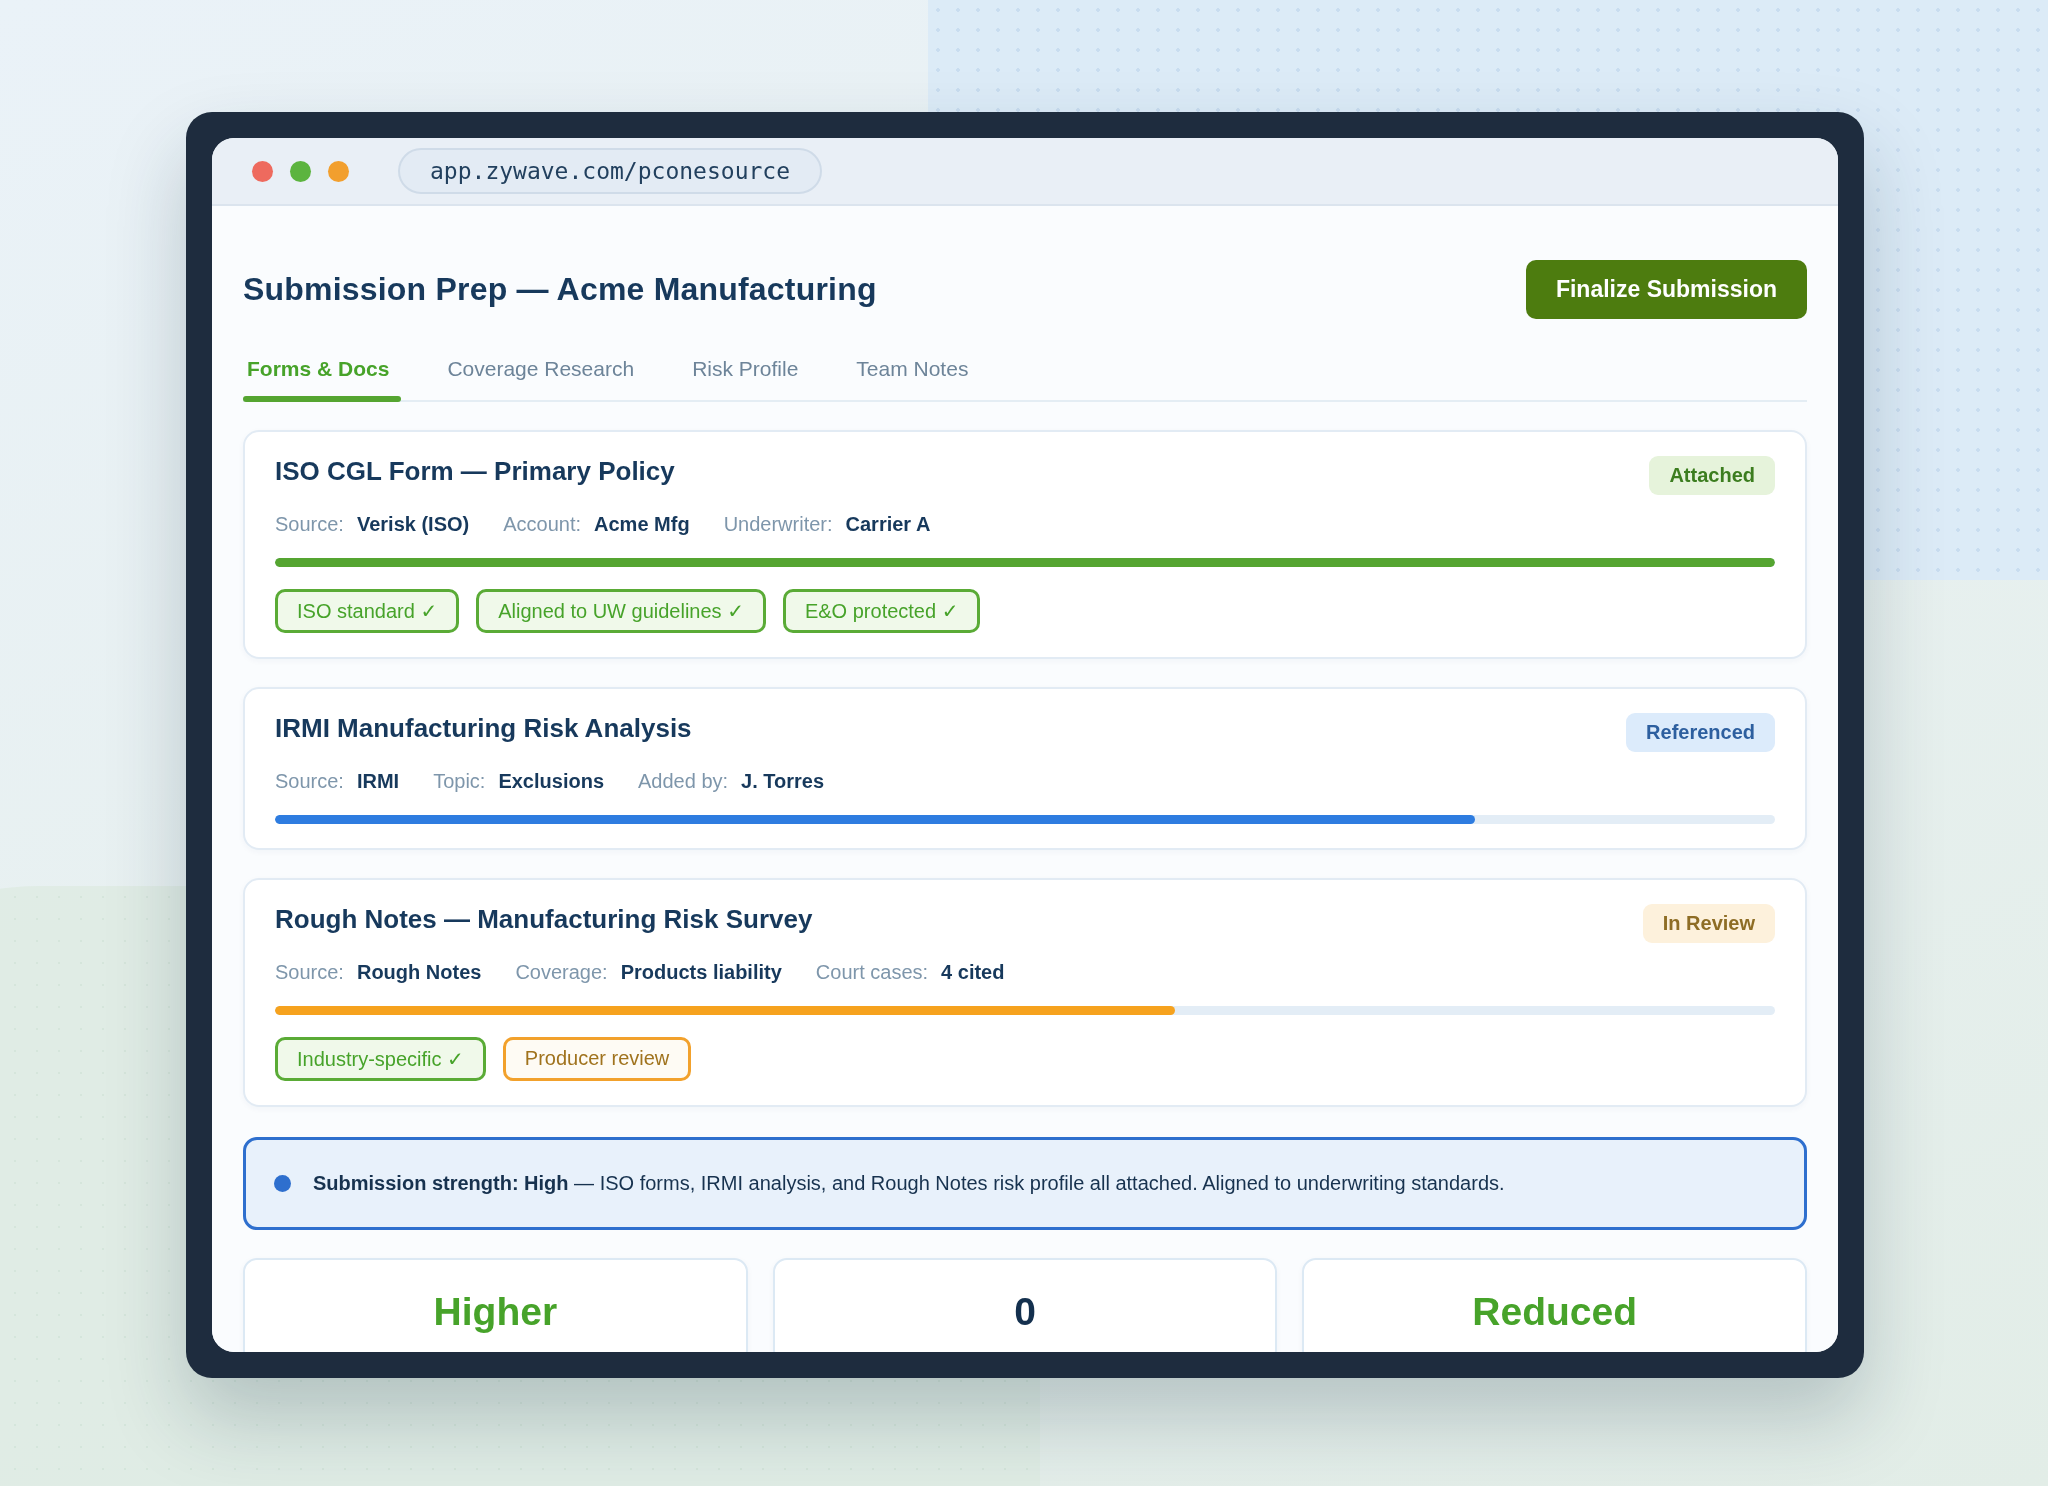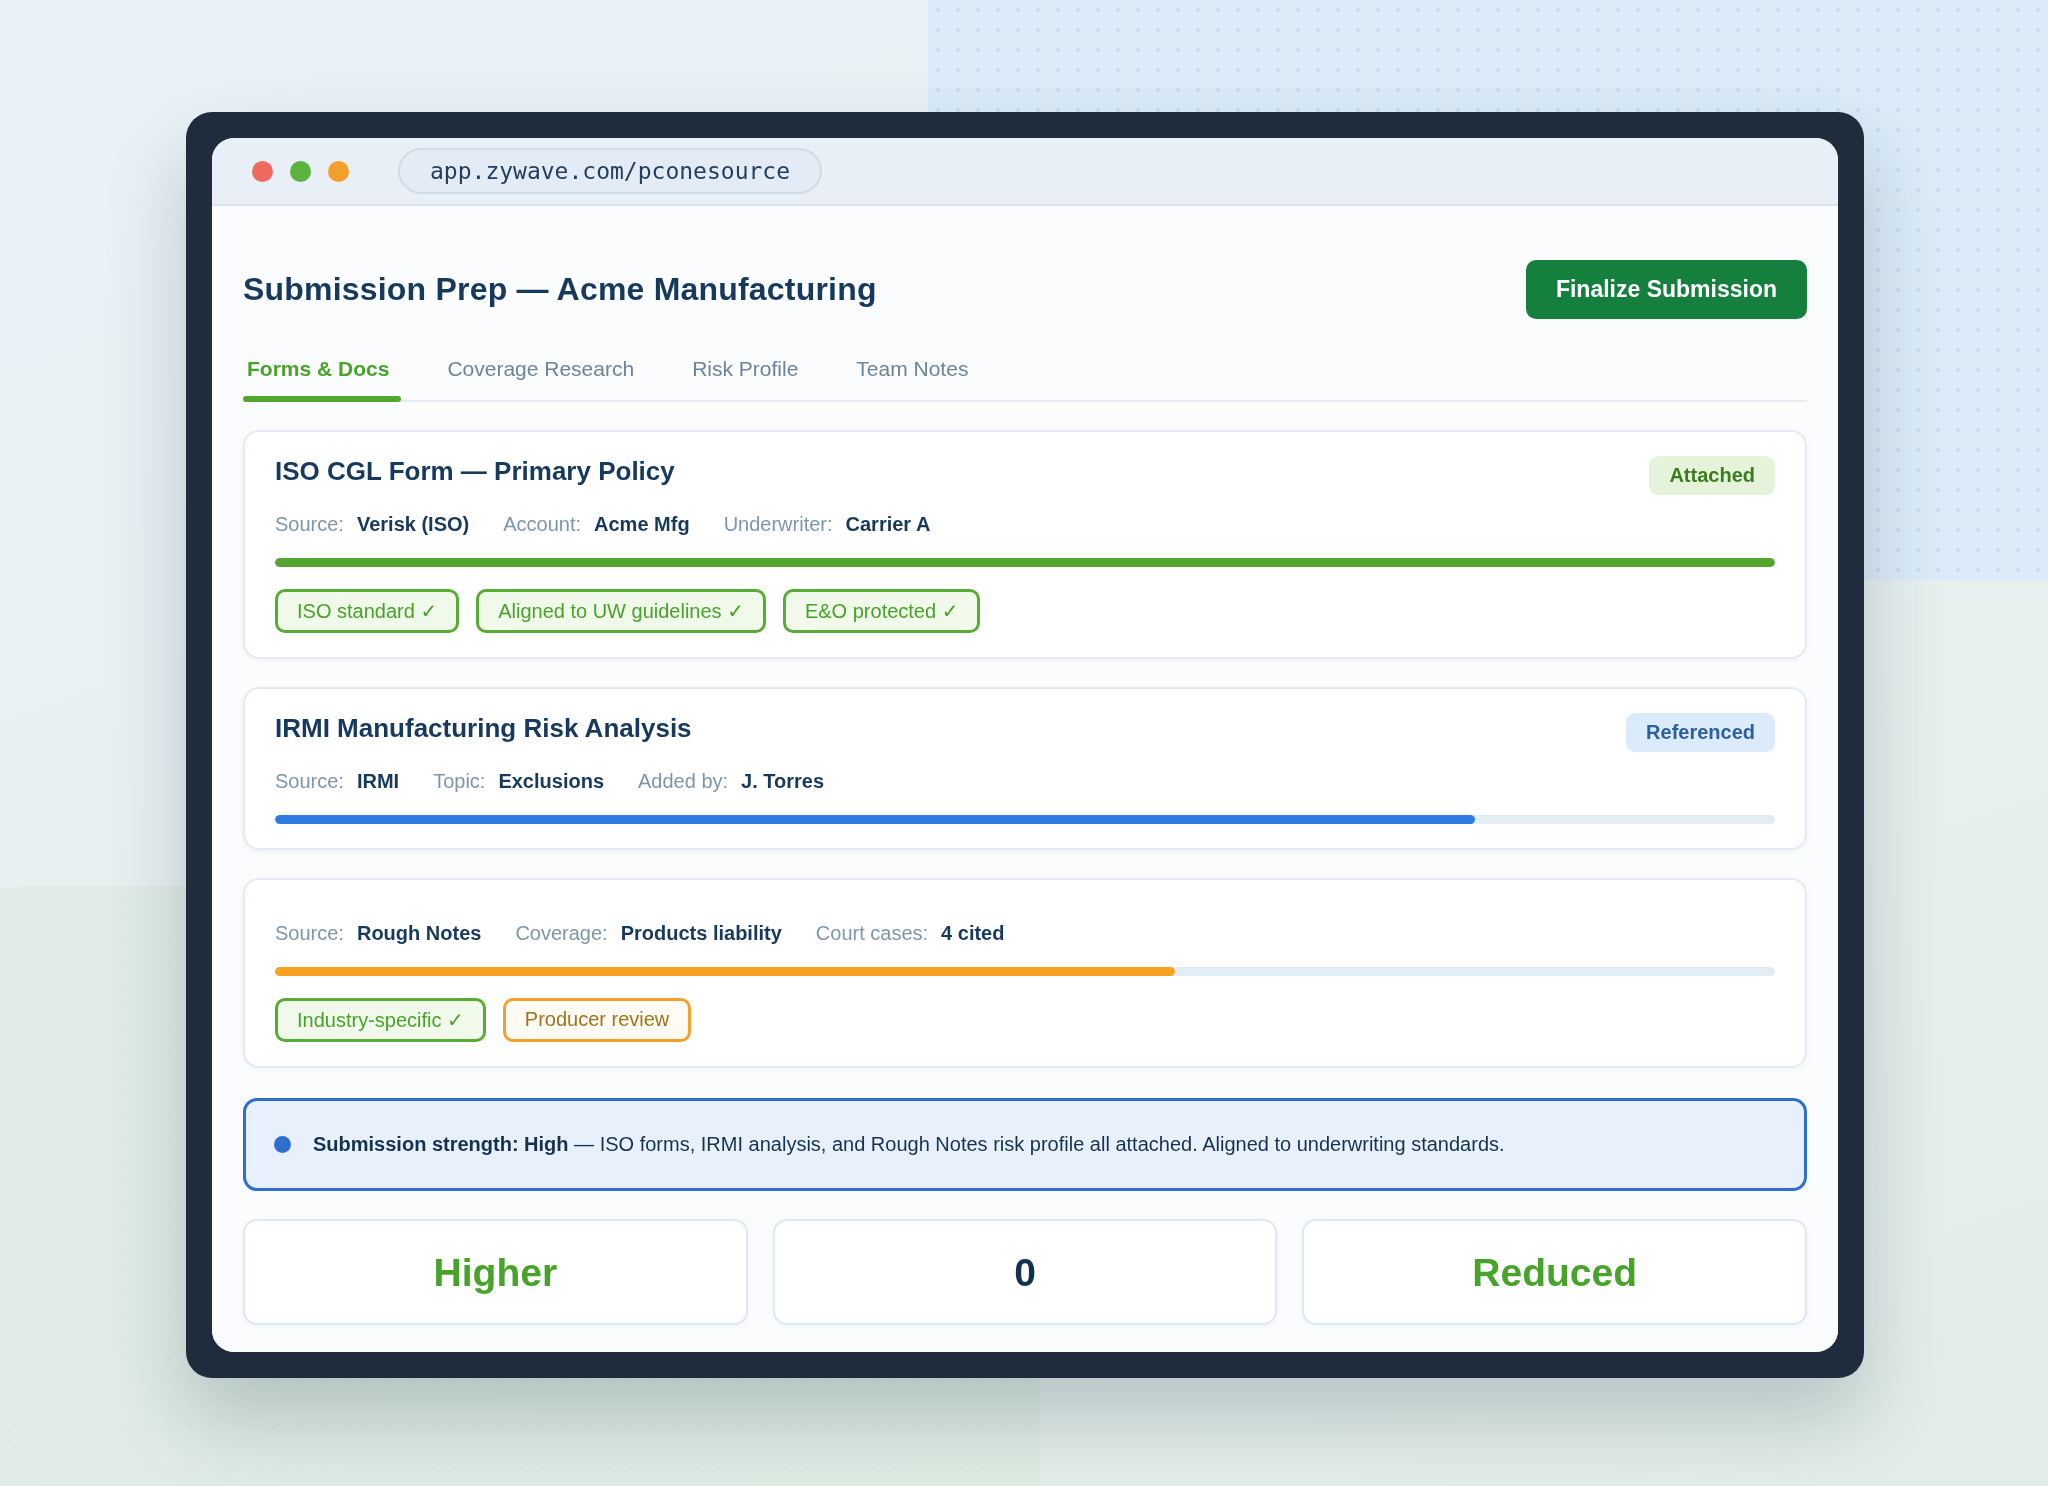--- a/index.html
+++ b/index.html
@@ -49,21 +49,21 @@
     display: flex; align-items: center;
     font-family: "DejaVu Sans Mono", "Liberation Mono", monospace;
     font-size: 23px; color: #22405e;
   }
 
   .content { flex: 1; padding: 30px 31px 0; background: #fafcfe; }
 
   .page-head { display: flex; justify-content: space-between; align-items: center; margin-top: 24px; }
   .page-title { font-size: 32px; font-weight: bold; color: #17395c; letter-spacing: .2px; }
   .finalize-btn {
-    background: #15803d; color: #ffffff; border: none; border-radius: 10px;
+    background: #4d7c0f; color: #ffffff; border: none; border-radius: 10px;
     font-family: inherit; font-size: 23px; font-weight: bold;
     padding: 16px 30px; cursor: pointer;
   }
 
   .tabs {
     display: flex; gap: 58px; margin-top: 38px;
     border-bottom: 2px solid #e4edf4; padding: 0 4px;
   }
   .tab {
     font-size: 21px; color: #6d8499; padding-bottom: 19px;
@@ -210,20 +210,24 @@
             <span class="meta-label">Added by:</span>
             <span class="meta-value">J. Torres</span>
           </span>
         </div>
         <div class="progress-track">
           <div class="progress-fill progress-fill--blue" style="width: 80%;"></div>
         </div>
       </div>
 
       <div class="doc-card">
+        <div class="doc-head">
+          <div class="doc-title">Rough Notes — Manufacturing Risk Survey</div>
+          <div class="badge badge--orange">In Review</div>
+        </div>
         <div class="meta">
           <span class="meta-pair">
             <span class="meta-label">Source:</span>
             <span class="meta-value">Rough Notes</span>
           </span>
           <span class="meta-pair">
             <span class="meta-label">Coverage:</span>
             <span class="meta-value">Products liability</span>
           </span>
           <span class="meta-pair">

